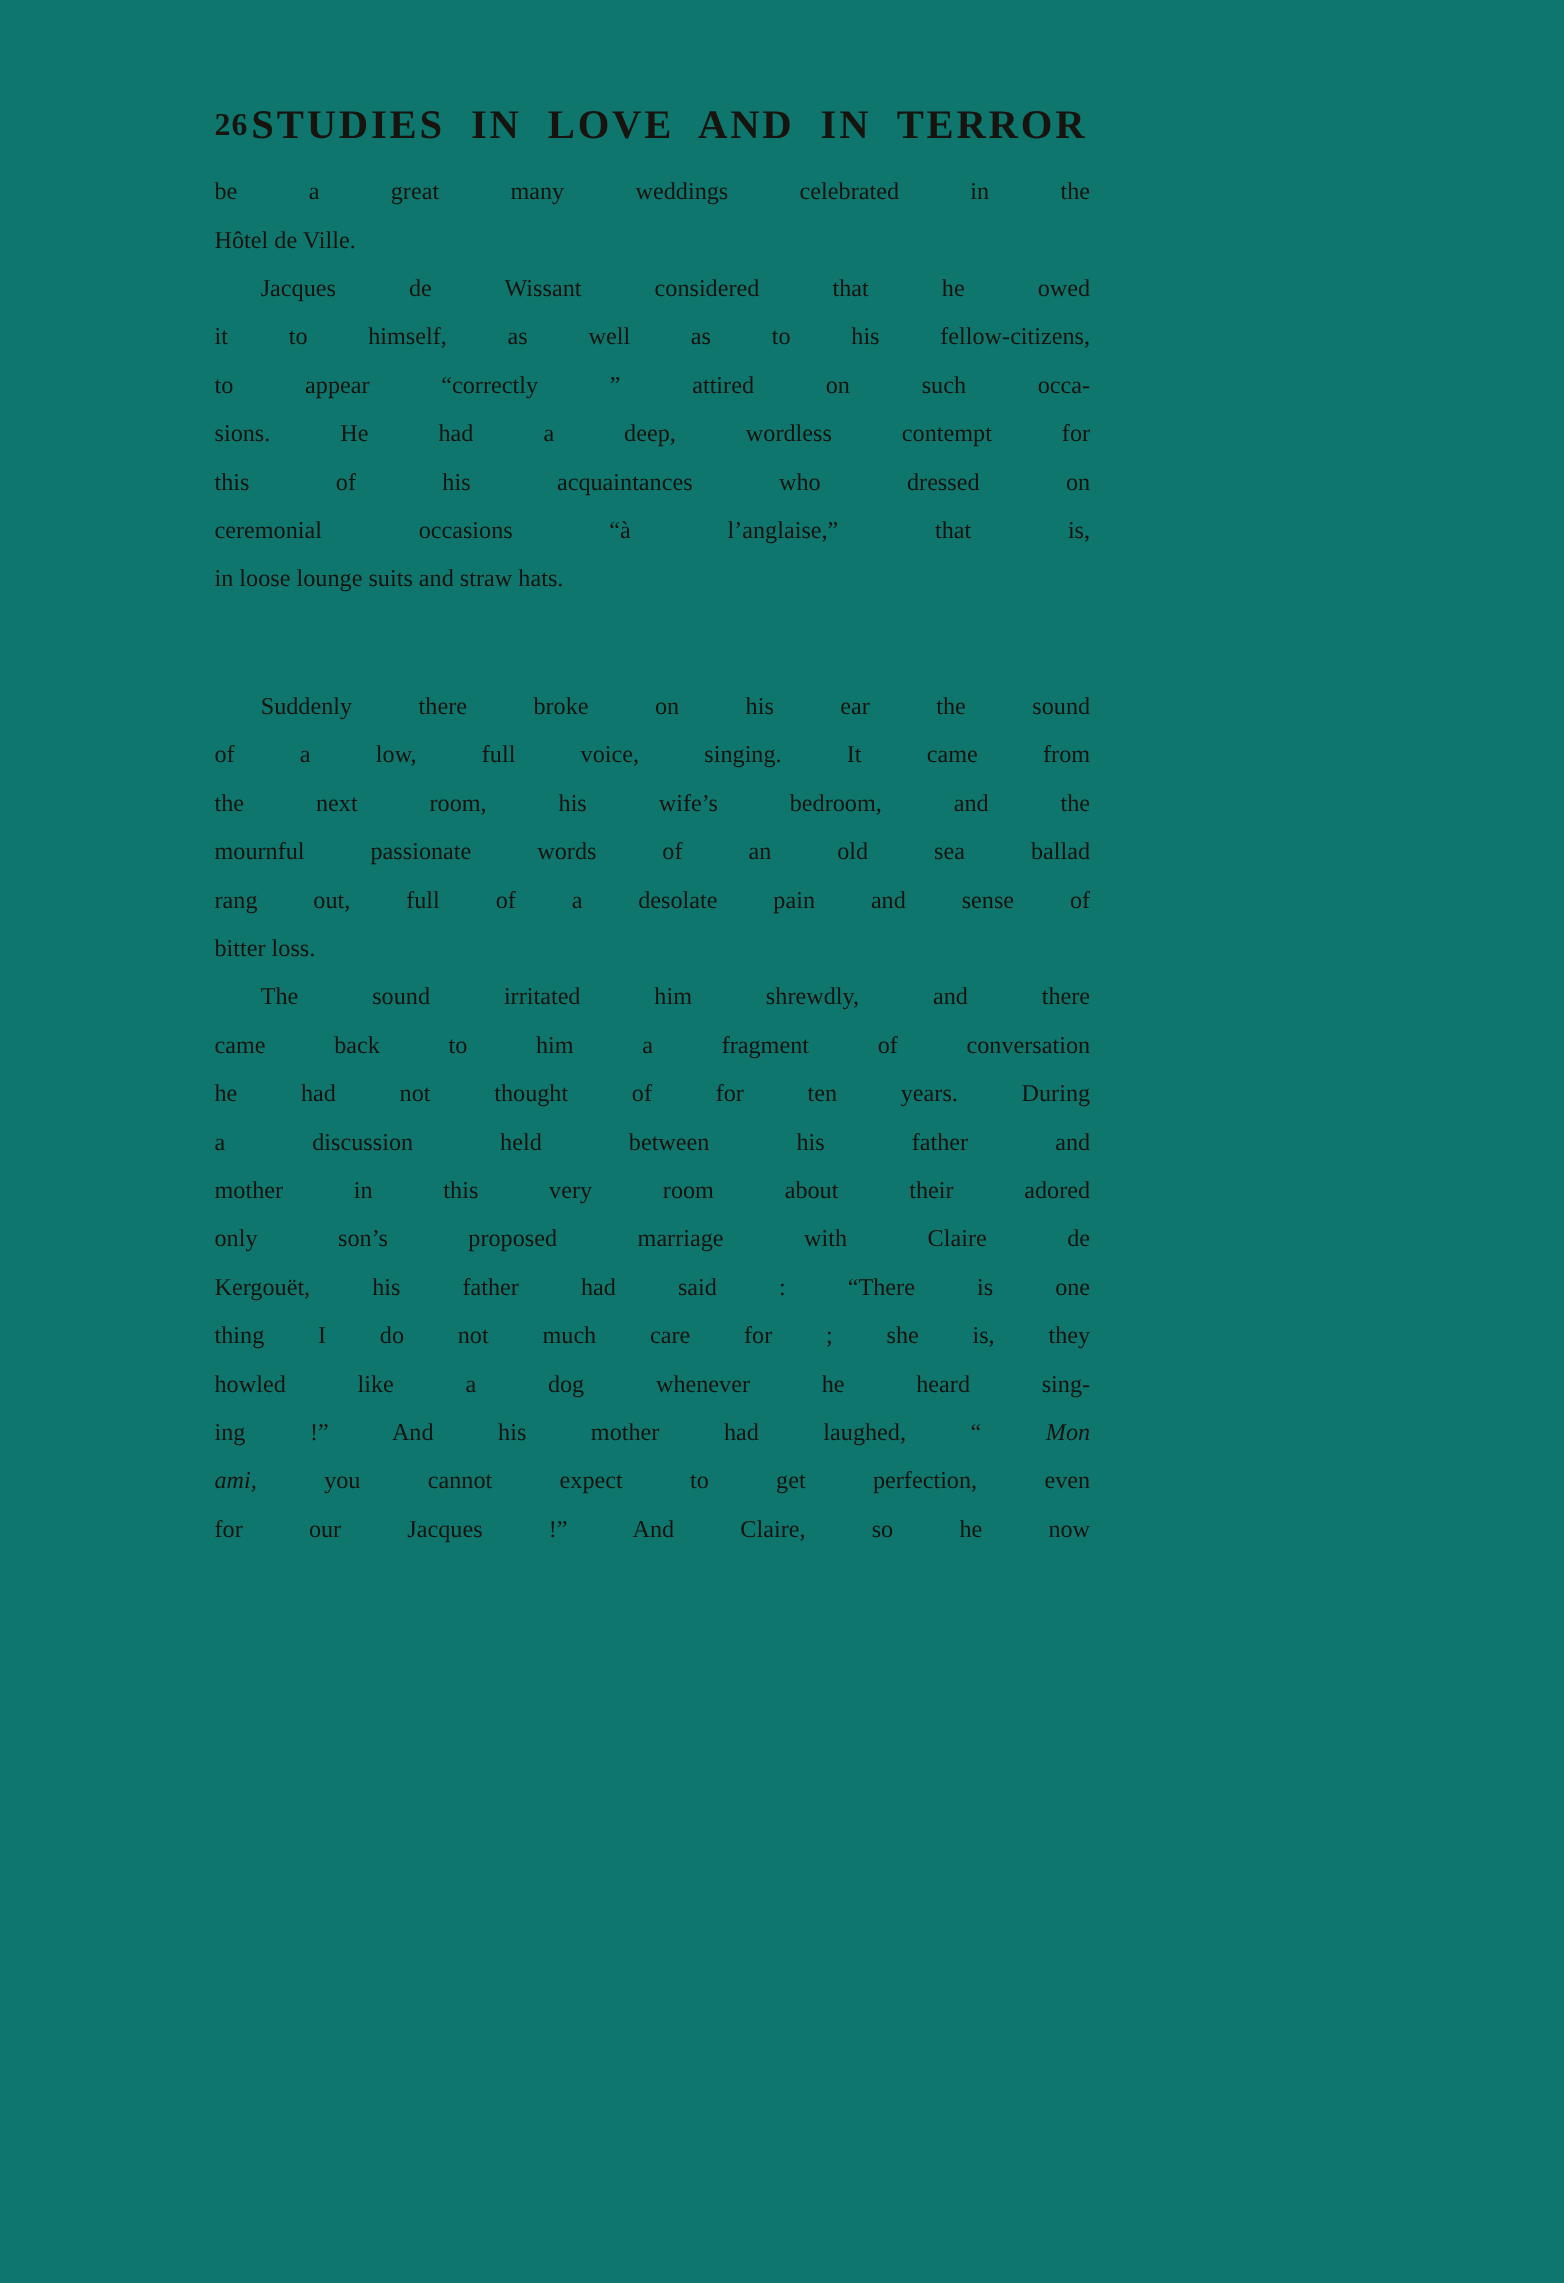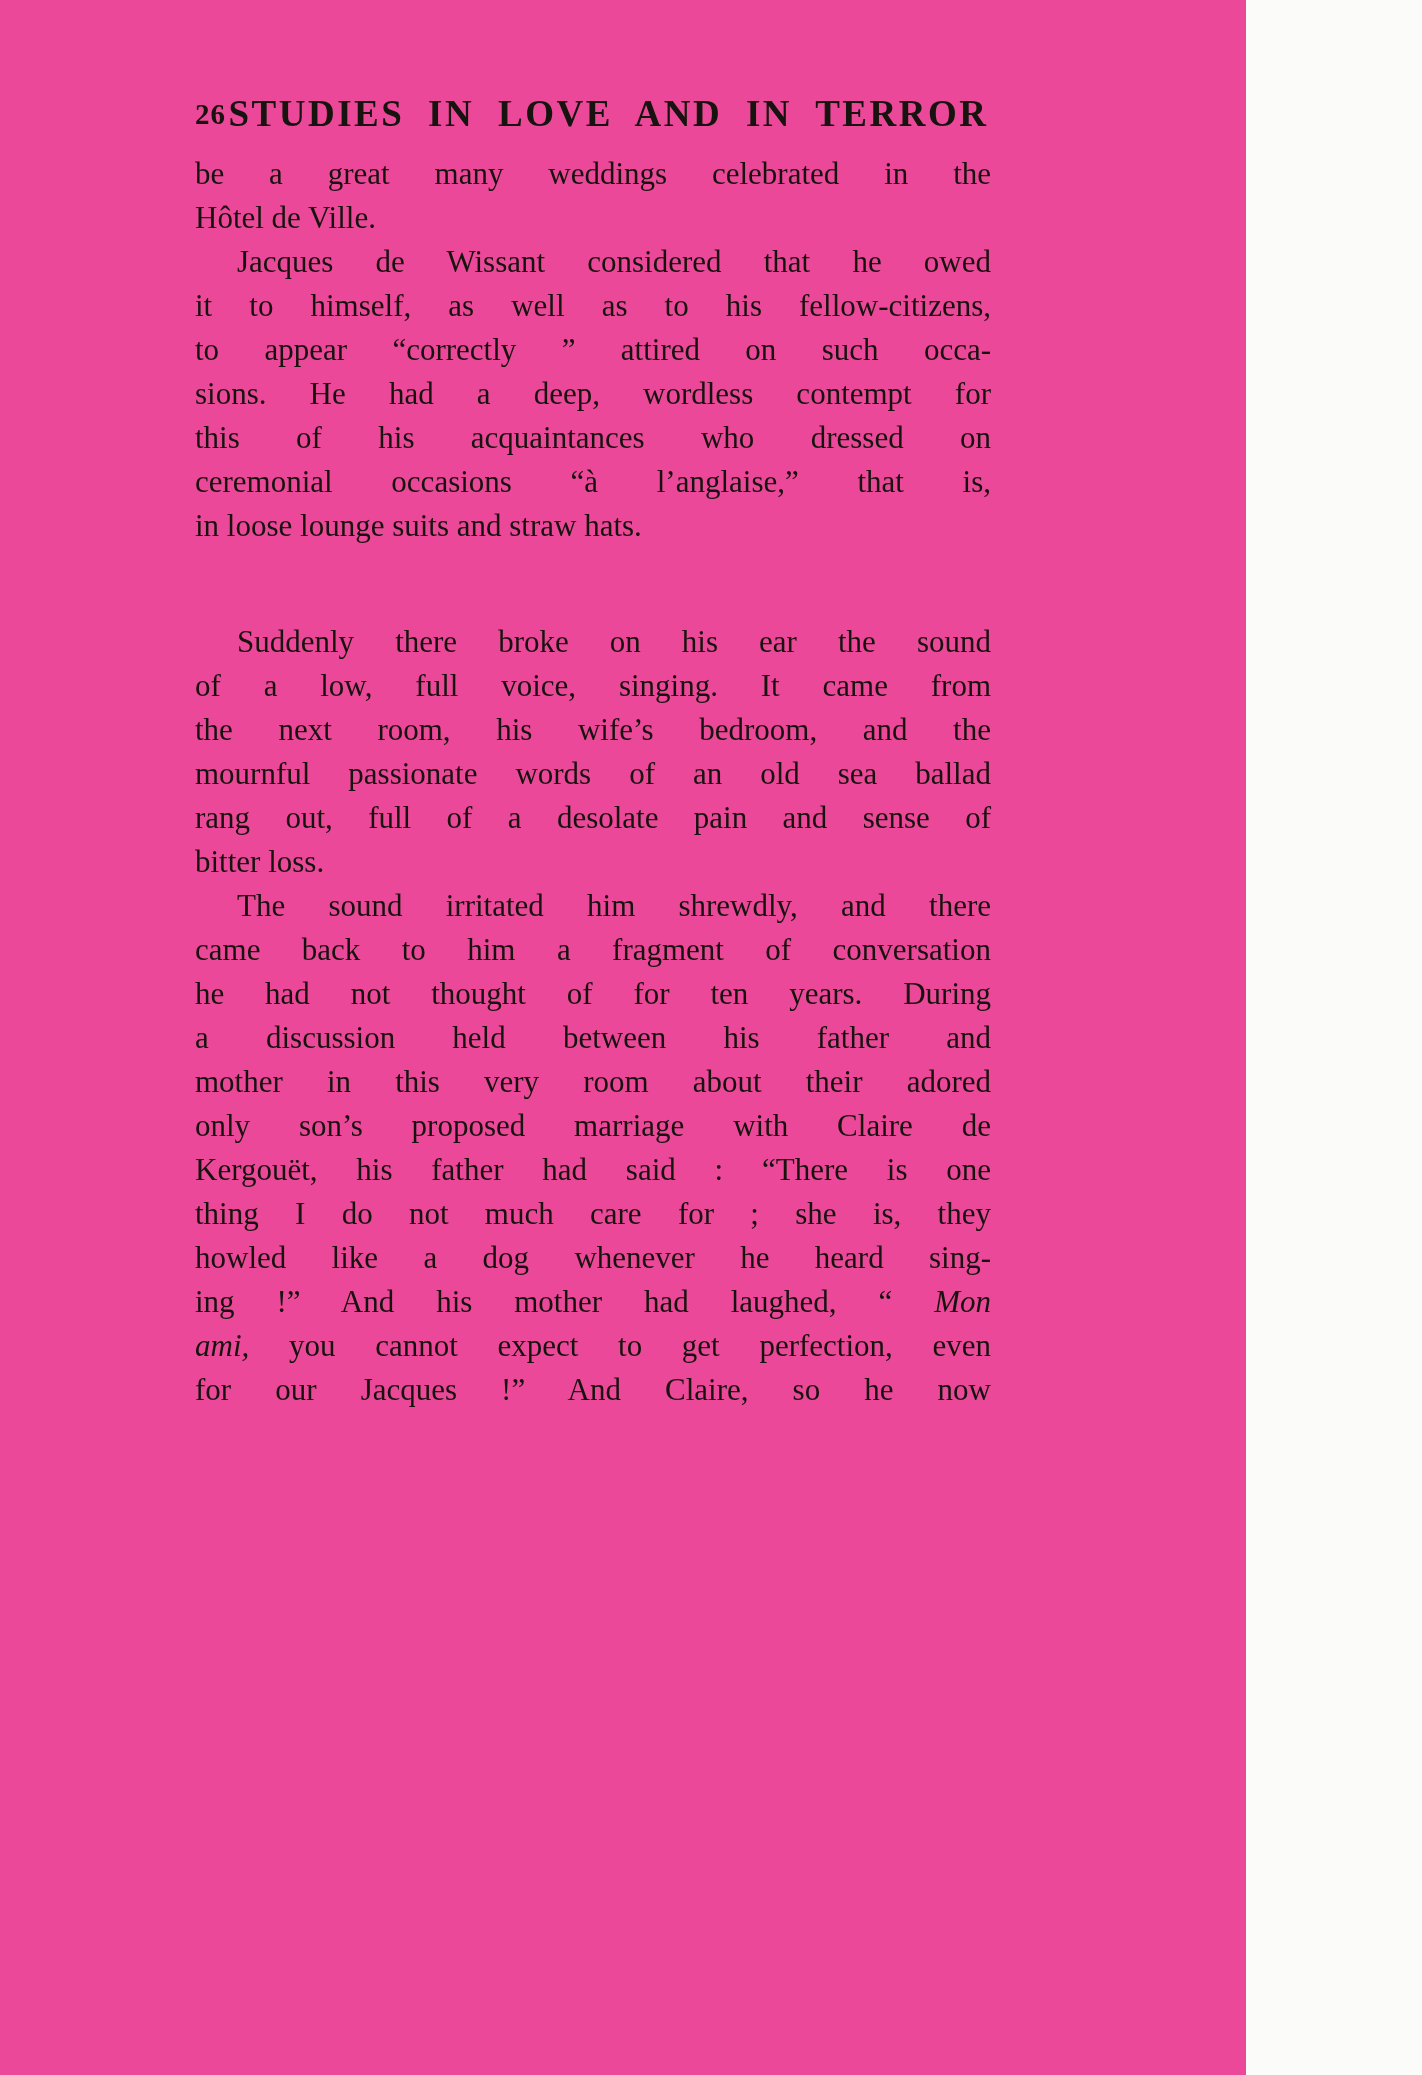--- a/index.html
+++ b/index.html
@@ -4,23 +4,23 @@
 <style>
   html, body {
     margin: 0;
     padding: 0;
     background: #fbfbf9;
   }
   * { box-sizing: border-box; }
 
   .page {
     position: relative;
-    width: 1246px;
+    width: 1422px;
     height: 2075px;
-    background: #ec4899;
+    background: #0f766e;
     color: #17130e;
     font-family: "Liberation Serif", "DejaVu Serif", serif;
     overflow: hidden;
   }
 
   .content {
     position: absolute;
     left: 195px;
     top: 94px;
     width: 796px;
@@ -40,21 +40,21 @@
   }
   .running-title {
     font-size: 37px;
     letter-spacing: 2.5px;
     word-spacing: 12px;
     white-space: nowrap;
     line-height: 40px;
   }
 
   .text-block {
-    font-size: 31px;
+    font-size: 22px;
     line-height: 44px;
   }
 
   .para { margin: 0; }
   .para.section-gap { margin-top: 72px; }
 
   .line {
     display: block;
     text-align: justify;
     text-align-last: justify;

